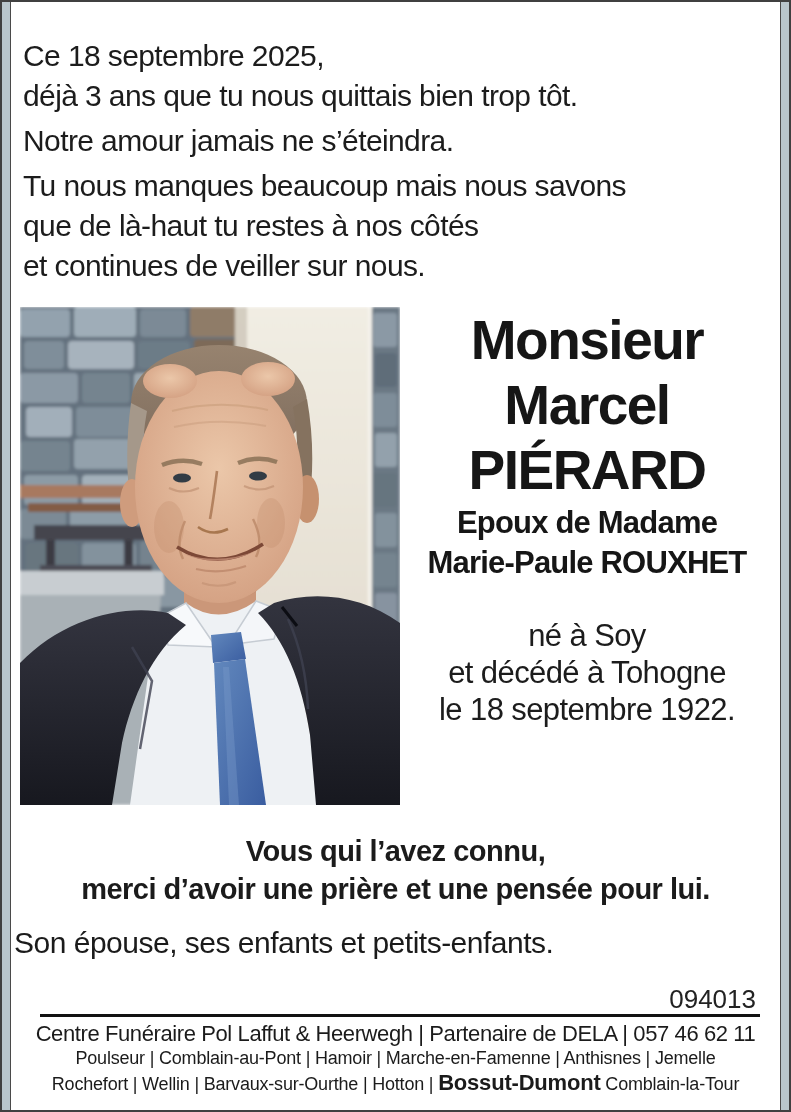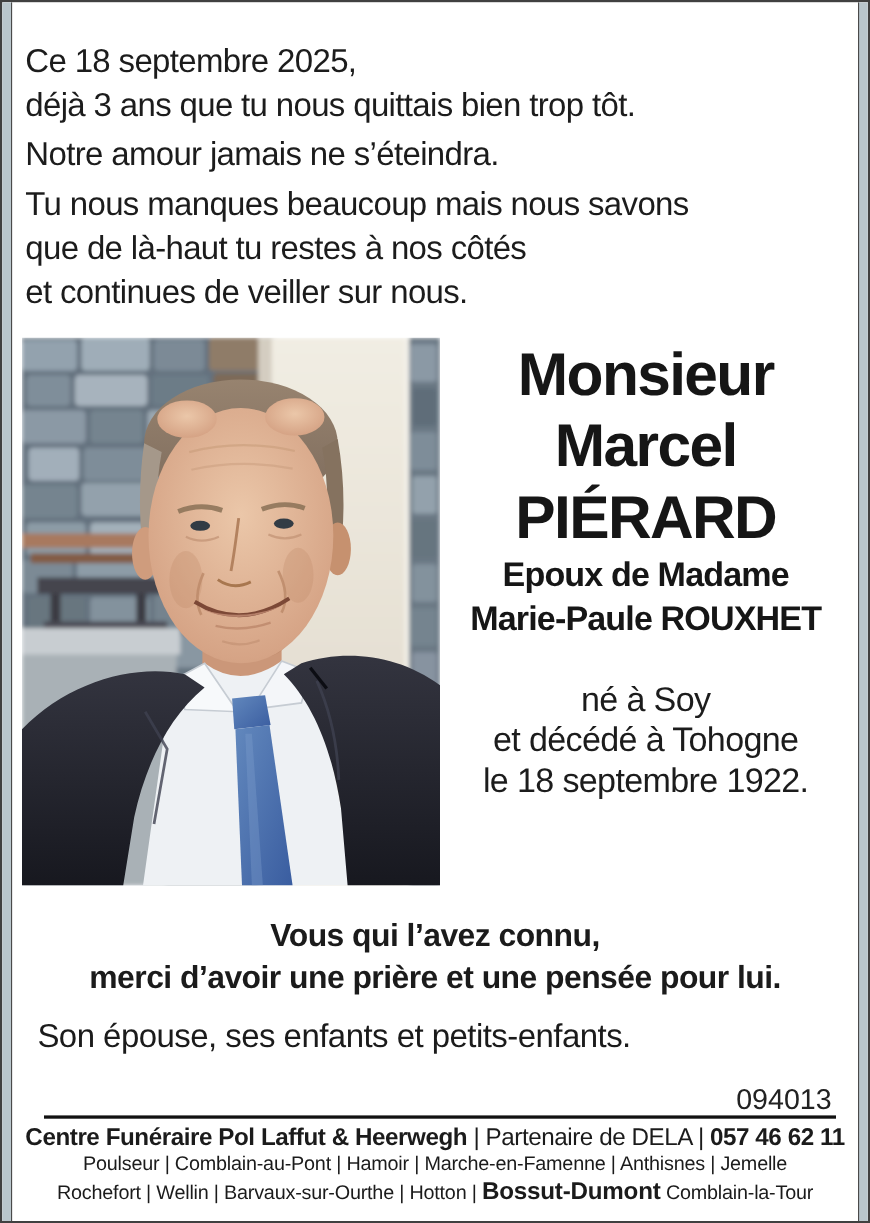--- a/index.html
+++ b/index.html
@@ -45,36 +45,36 @@
     margin-top:34px;
     font-size:31px;line-height:37px;letter-spacing:-0.6px;
     color:#1c1c1c;
   }
 
   .tribute{
     position:absolute;left:12px;right:12px;top:830px;
     text-align:center;font-size:29px;line-height:38px;letter-spacing:-0.5px;font-weight:bold;
   }
   .signature{
-    position:absolute;left:32px;top:924px;
+    position:absolute;left:12px;top:924px;
     font-size:30px;letter-spacing:-0.5px;
   }
   .ref{
     position:absolute;right:33px;top:982px;
     font-size:26px;letter-spacing:0px;color:#222;
   }
   .rule{
     position:absolute;left:38px;top:1012px;width:720px;height:3px;
     background:#111;
   }
   .f1{
     position:absolute;left:12px;right:12px;top:1019px;
     text-align:center;font-size:22px;letter-spacing:-0.4px;white-space:nowrap;
   }
-  .f1 strong{font-weight:bold;}
+  .f1 strong{font-weight:normal;}
   .f1 .partner{font-weight:normal;}
   .f2{
     position:absolute;left:12px;right:12px;top:1046px;
     text-align:center;font-size:18px;letter-spacing:-0.2px;white-space:nowrap;
   }
   .f3{
     position:absolute;left:12px;right:12px;top:1068px;
     text-align:center;font-size:18px;letter-spacing:-0.2px;white-space:nowrap;
   }
   .f3 strong{font-weight:bold;font-size:22px;}

